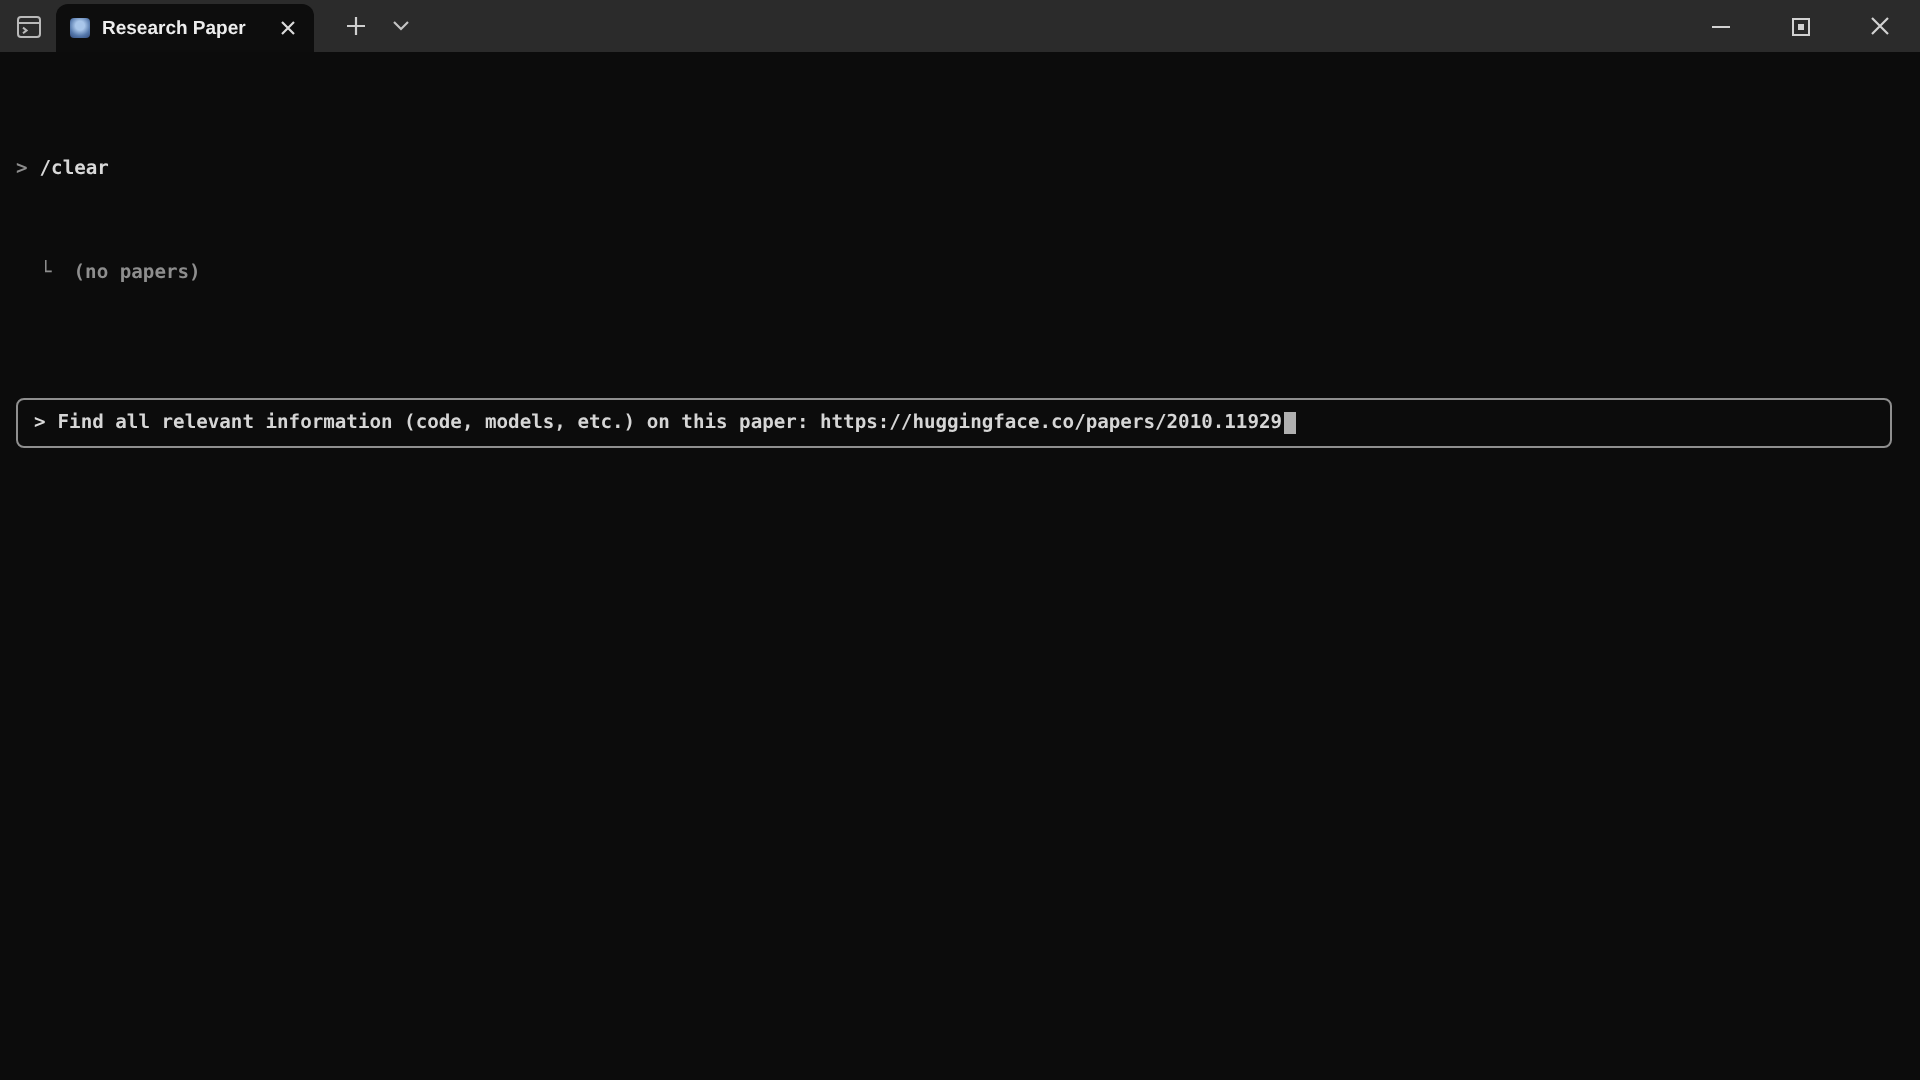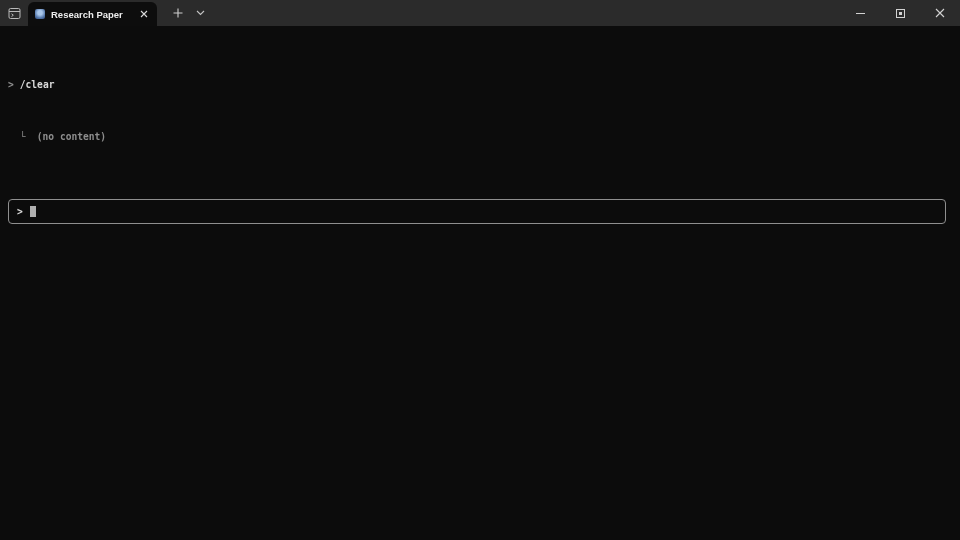--- a/index.html
+++ b/index.html
@@ -163,21 +163,22 @@
           <path d="M1 1 L9 9 M9 1 L1 9" stroke="#d2d2d2" stroke-width="1.1"></path>
         </svg>
       </span>
     </div>
   </div>
 
   <div class="terminal">
 
     <div class="line"><span class="dim">&gt;</span><span class="bright cmd">/clear</span></div>
 
-    <div class="line result-line"><span class="dim">└</span><span class="dim result-text">(no content)</span></div>
+    <div class="line result-line"><span class="dim">└</span><span class="dim result-text">(no papers)</span></div>
 
     <div class="input-box">
       <span class="input-prompt">&gt;</span>
+      <span class="input-value">Find all relevant information (code, models, etc.) on this paper: https://huggingface.co/papers/2010.11929</span>
       <span class="cursor"></span>
     </div>
 
   </div>
 </div>
 
 </body></html>

